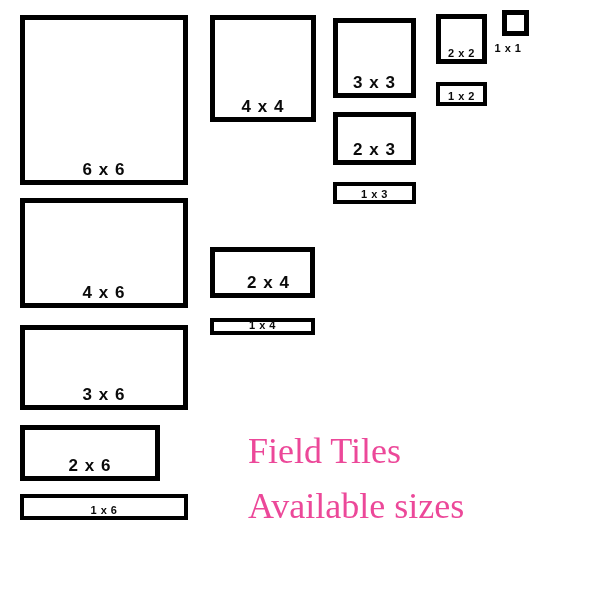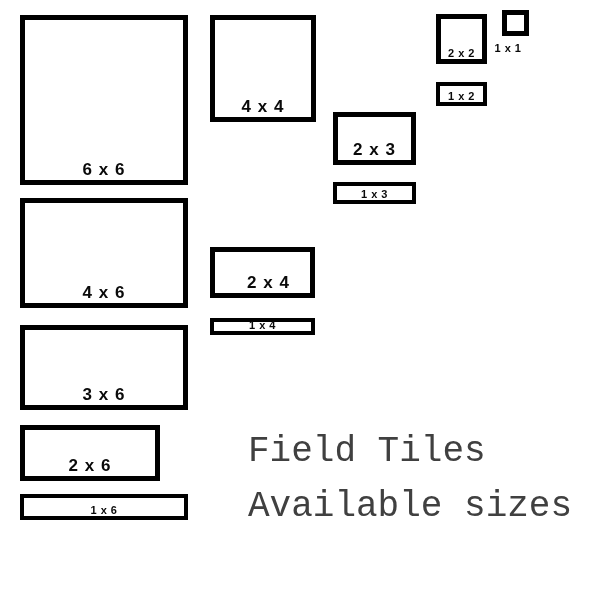--- a/index.html
+++ b/index.html
@@ -67,24 +67,24 @@
     text-align: center;
     font-weight: bold;
     font-size: 11px;
     color: #0a0a0a;
     letter-spacing: 0.5px;
   }
   .title-block {
     position: absolute;
     left: 248px;
     top: 424px;
-    font-family: Liberation Mono, monospace;
+    font-family: Liberation Serif, serif;
     font-size: 36px;
     line-height: 55px;
-    color: #404040;
+    color: #ec4899;
     white-space: nowrap;
   }
 </style>
 </head>
 <body>
 
 <div class="canvas">
 
   <div class="tile t-6x6">
     <span class="tile-label">6 x 6</span>
@@ -105,20 +105,23 @@
   <div class="tile t-4x4">
     <span class="tile-label">4 x 4</span>
   </div>
   <div class="tile t-2x4">
     <span class="tile-label">2 x 4</span>
   </div>
   <div class="tile t-1x4 thin">
     <span class="tile-label small">1 x 4</span>
   </div>
 
+  <div class="tile t-3x3">
+    <span class="tile-label">3 x 3</span>
+  </div>
   <div class="tile t-2x3">
     <span class="tile-label">2 x 3</span>
   </div>
   <div class="tile t-1x3 thin">
     <span class="tile-label small">1 x 3</span>
   </div>
 
   <div class="tile t-2x2">
     <span class="tile-label small">2 x 2</span>
   </div>

